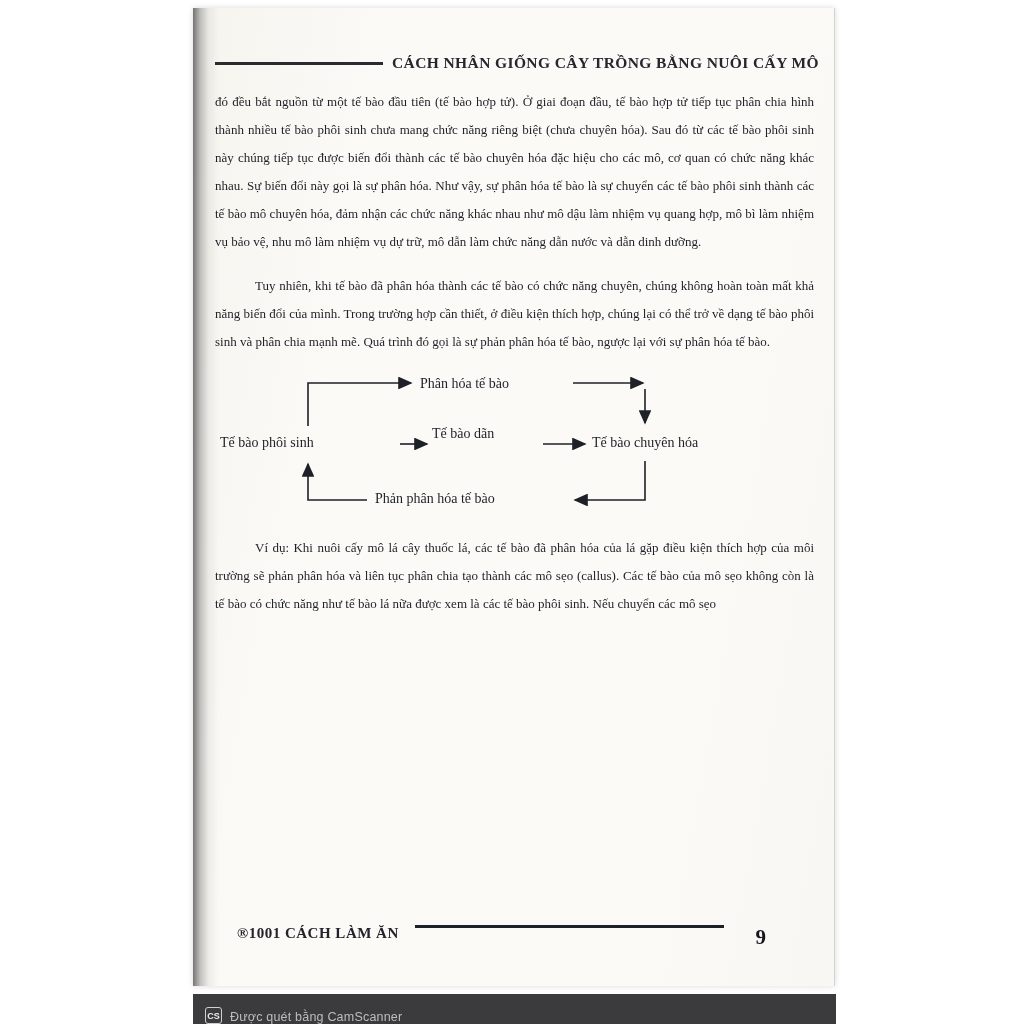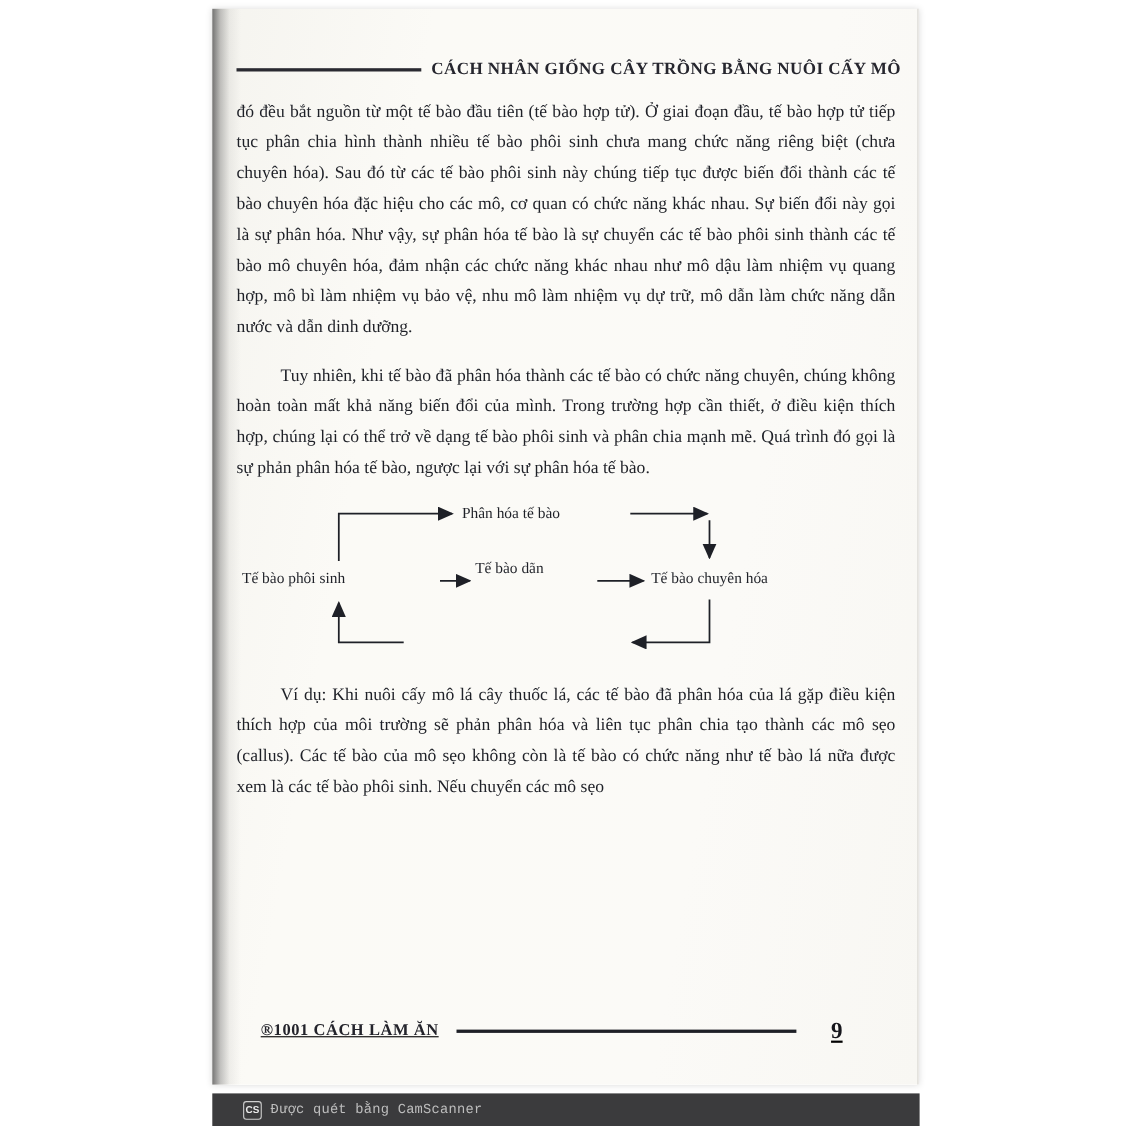--- a/index.html
+++ b/index.html
@@ -28,60 +28,60 @@
   }
   .header-rule {
     width: 168px; height: 3px; background: #2a2a31; margin-right: 9px; flex: none;
   }
   .header-title {
     font-weight: 700; font-size: 15.5px; letter-spacing: 0.4px; color: #26262e;
     white-space: nowrap;
   }
   .body-text { margin-top: 16px; color: #1e2027; }
   .para {
-    font-size: 16px; line-height: 28px; text-align: justify; color: #1e2027;
+    font-size: 13px; line-height: 28px; text-align: justify; color: #1e2027;
   }
   .para.indent { text-indent: 40px; margin-top: 16px; }
   .diagram {
     position: relative; width: 600px; height: 150px; margin: 12px 0 6px 0;
   }
   .diagram svg { position: absolute; left: 0; top: 0; }
   .dnode {
     position: absolute; font-size: 14px; line-height: 26px; color: #1e2027; white-space: nowrap;
   }
   .dnode.top    { left: 205px; top: 3px; }
   .dnode.left   { left: 5px;  top: 62px; }
   .dnode.middle { left: 217px; top: 53px; }
   .dnode.right  { left: 377px; top: 62px; text-align: right; }
   .dnode.bottom { left: 160px; top: 118px; }
   .footer {
     position: absolute; left: 22px; right: 20px; bottom: 36px;
-    display: flex; align-items: center; text-decoration: underline;
+    display: flex; 
   }
   .imprint {
     font-weight: 700; font-size: 15px; letter-spacing: 0.5px; color: #23232b; white-space: nowrap;
   }
   .footer-rule {
     flex: 1; height: 3px; background: #1e2027; margin: 0 32px 0 16px;
   }
   .page-number {
     font-weight: 700; font-size: 21px; color: #16161c; margin-right: 28px;
   }
   .scanner-bar {
     position: absolute; left: 193px; width: 643px; height: 30px; bottom: 0;
-    background: #3b3b3d; display: flex; align-items: center; padding-left: 28px;
+    background: #3b3b3d; display: flex; align-items: flex-end; padding-left: 12px;
   }
   .cs-logo {
     width: 17px; height: 17px; border: 1.5px solid #cfcfcf; border-radius: 3px;
     color: #e9e9e9; font-family: "Liberation Sans", "DejaVu Sans", sans-serif;
     font-size: 9px; font-weight: 700; display: flex; align-items: center; justify-content: center;
     flex: none; margin-right: 8px;
   }
   .cs-label {
-    color: #bdbdbd; font-family: Liberation Mono, monospace;
+    color: #bdbdbd; font-family: Liberation Sans, sans-serif;
     font-size: 12.5px; letter-spacing: 0.2px;
   }
 </style>
 </head>
 <body>
 
 <div class="canvas">
 
   <div class="page">
     <div class="spine-shadow"></div>
@@ -111,20 +111,21 @@
               <path d="M 185 76 L 212 76" marker-end="url(#ah)"></path>
               <path d="M 328 76 L 370 76" marker-end="url(#ah)"></path>
               <path d="M 430 93 L 430 132 L 360 132" marker-end="url(#ah)"></path>
               <path d="M 152 132 L 93 132 L 93 96" marker-end="url(#ah)"></path>
             </g>
           </svg>
           <div class="dnode top">Phân hóa tế bào</div>
           <div class="dnode left">Tế bào phôi sinh</div>
           <div class="dnode middle">Tế bào dãn</div>
           <div class="dnode right">Tế bào chuyên hóa</div>
+          <div class="dnode bottom">Phản phân hóa tế bào</div>
         </div>
 
         <p class="para indent">Ví dụ: Khi nuôi cấy mô lá cây thuốc lá, các tế bào đã phân hóa của lá gặp điều kiện thích hợp của môi trường sẽ phản phân hóa và liên tục phân chia tạo thành các mô sẹo (callus). Các tế bào của mô sẹo không còn là tế bào có chức năng như tế bào lá nữa được xem là các tế bào phôi sinh. Nếu chuyển các mô sẹo</p>
       </div>
 
       <div class="footer">
         <span class="imprint">®1001 CÁCH LÀM ĂN</span>
         <div class="footer-rule"></div>
         <span class="page-number">9</span>
       </div>

